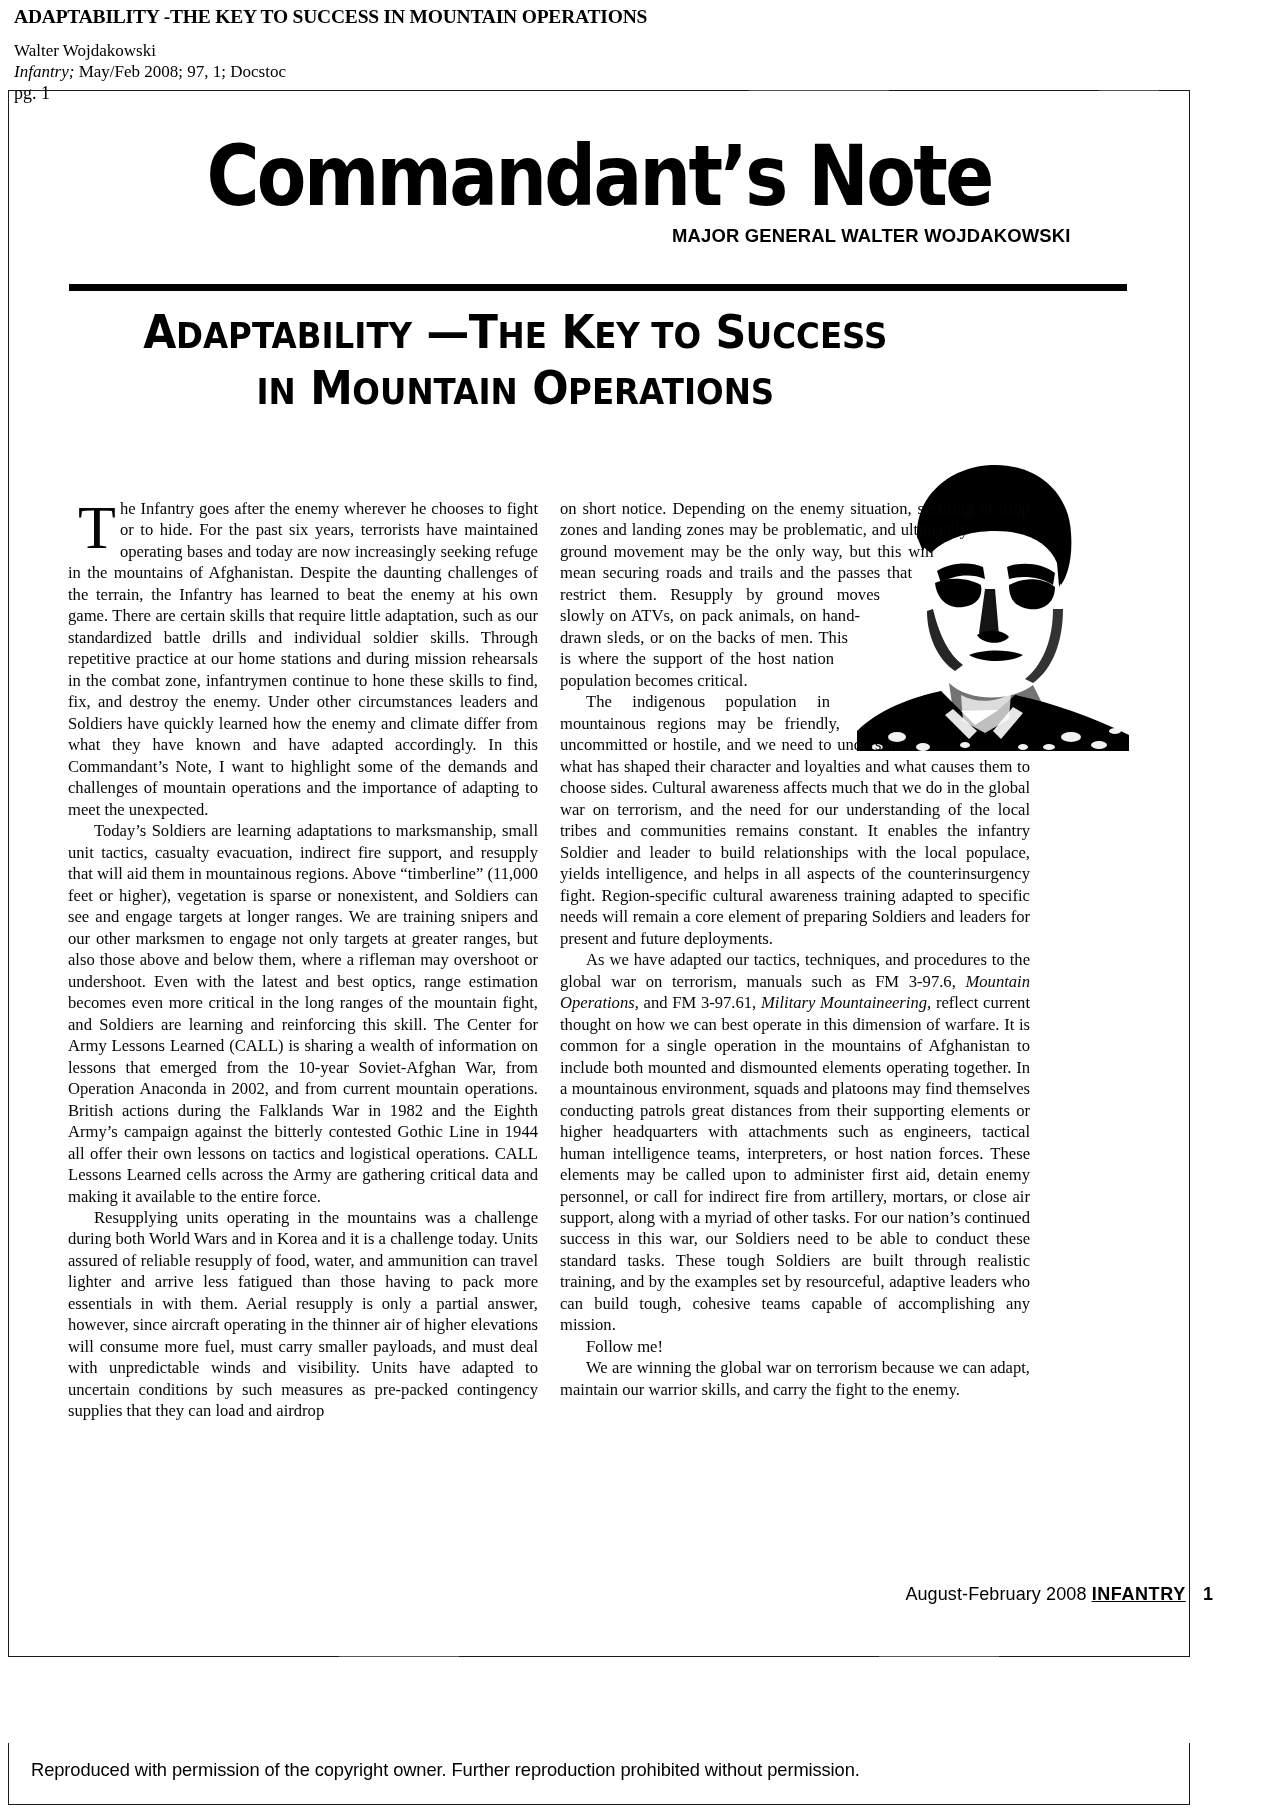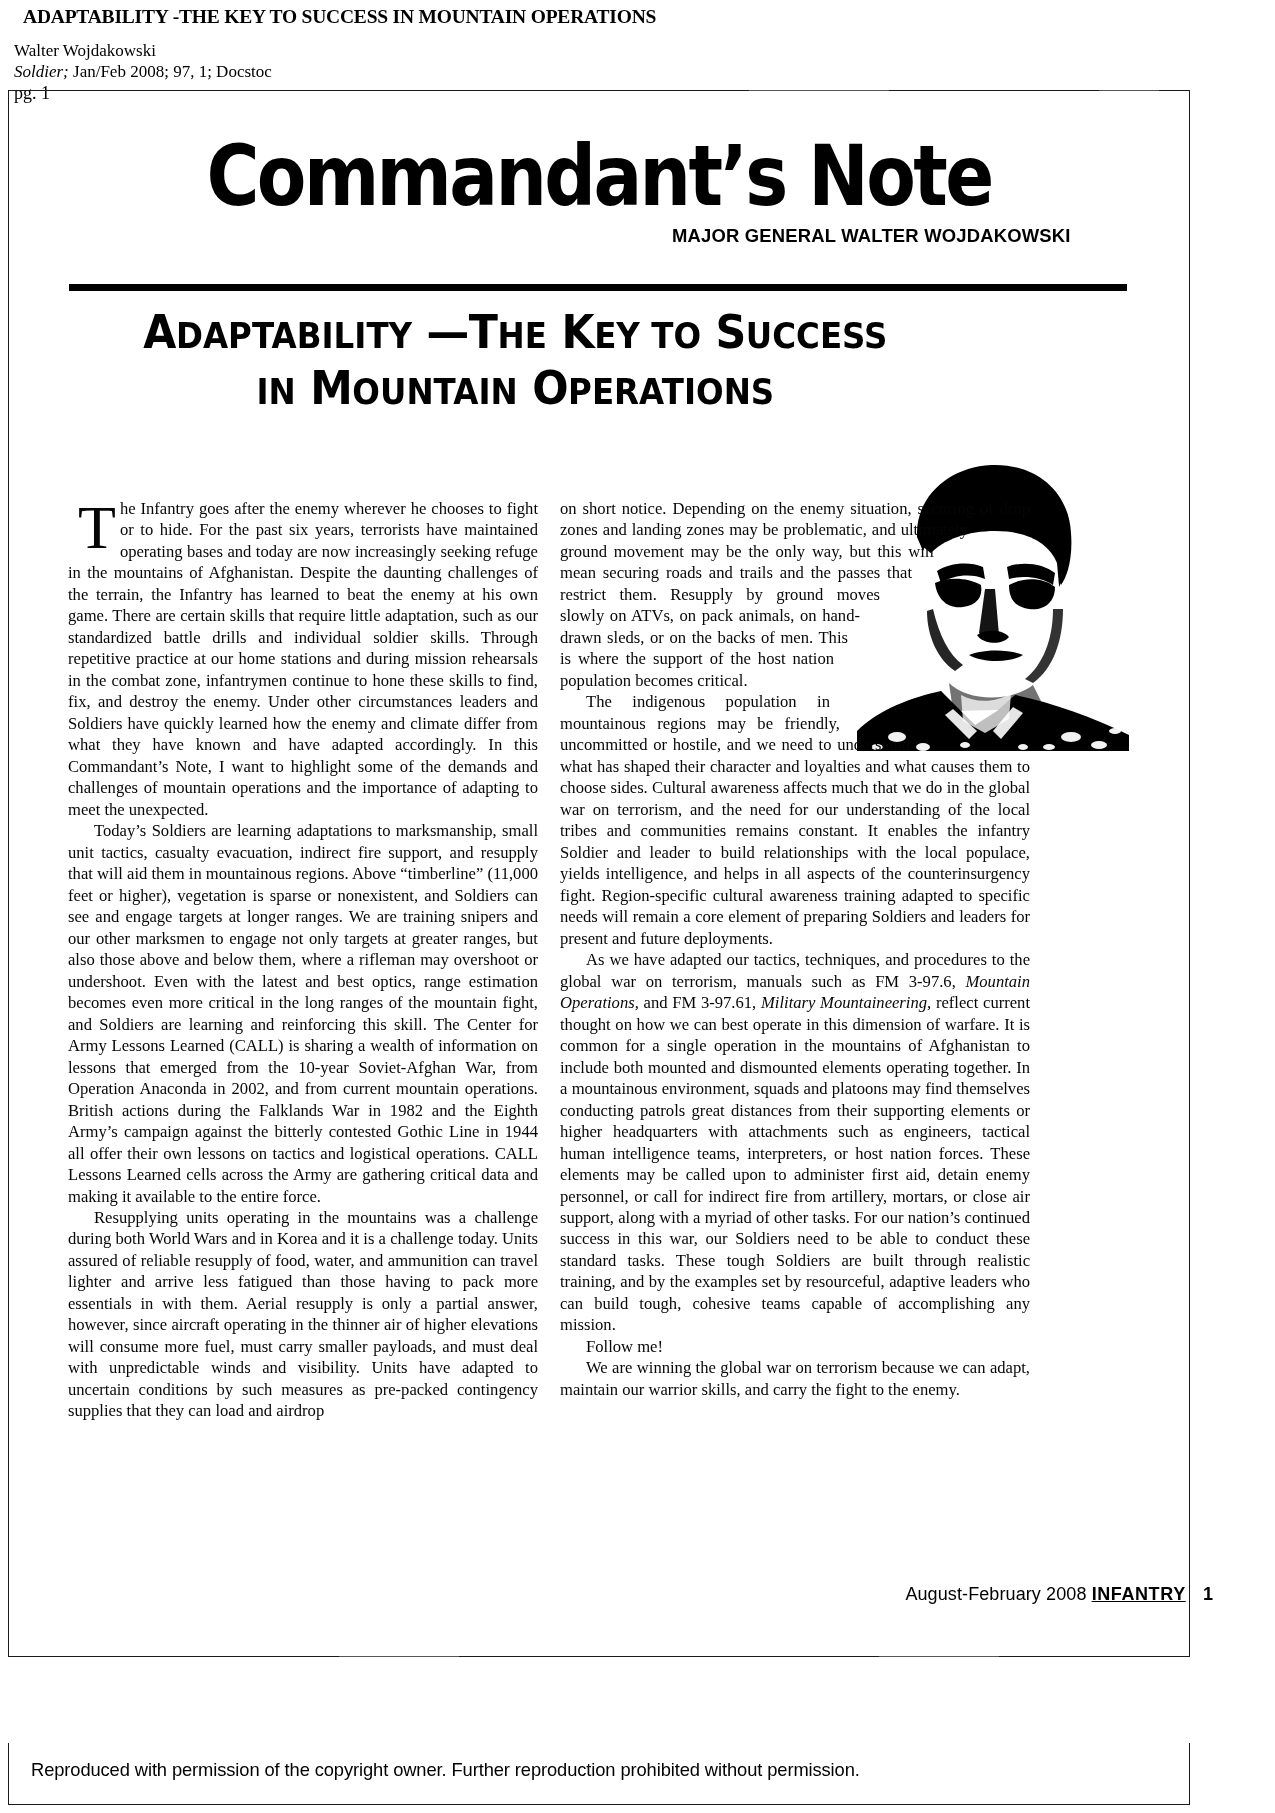--- a/index.html
+++ b/index.html
@@ -23,21 +23,20 @@
     top: 6px;
     width: 1150px;
   }
   .scan-title {
     font-family: "Liberation Serif", serif;
     font-weight: bold;
     font-size: 19.5px;
     letter-spacing: -0.2px;
     line-height: 1.1;
     white-space: nowrap;
-    margin-left: 9px;
   }
   .scan-author {
     font-size: 17px;
     line-height: 1.22;
     margin-top: 14px;
   }
   .scan-source {
     font-size: 17px;
     line-height: 1.22;
   }
@@ -216,21 +215,21 @@
     transform: scaleX(0.99);
     transform-origin: left center;
   }
 </style>
 </head>
 <body>
 
 <div class="scan-header">
   <div class="scan-title">ADAPTABILITY -THE KEY TO SUCCESS IN MOUNTAIN OPERATIONS</div>
   <div class="scan-author">Walter Wojdakowski</div>
-  <div class="scan-source"><span class="ital">Soldier;</span><span> Jan/Feb 2008; 97, 1; Docstoc</span></div>
+  <div class="scan-source"><span class="ital">Infantry;</span><span> May/Feb 2008; 97, 1; Docstoc</span></div>
   <div class="scan-page">pg. 1</div>
 </div>
 
 <div class="page-frame">
   <span class="frame-tick t1"></span>
   <span class="frame-tick t2"></span>
   <span class="frame-tick b1"></span>
   <span class="frame-tick b2"></span>
 
   <div class="masthead">

